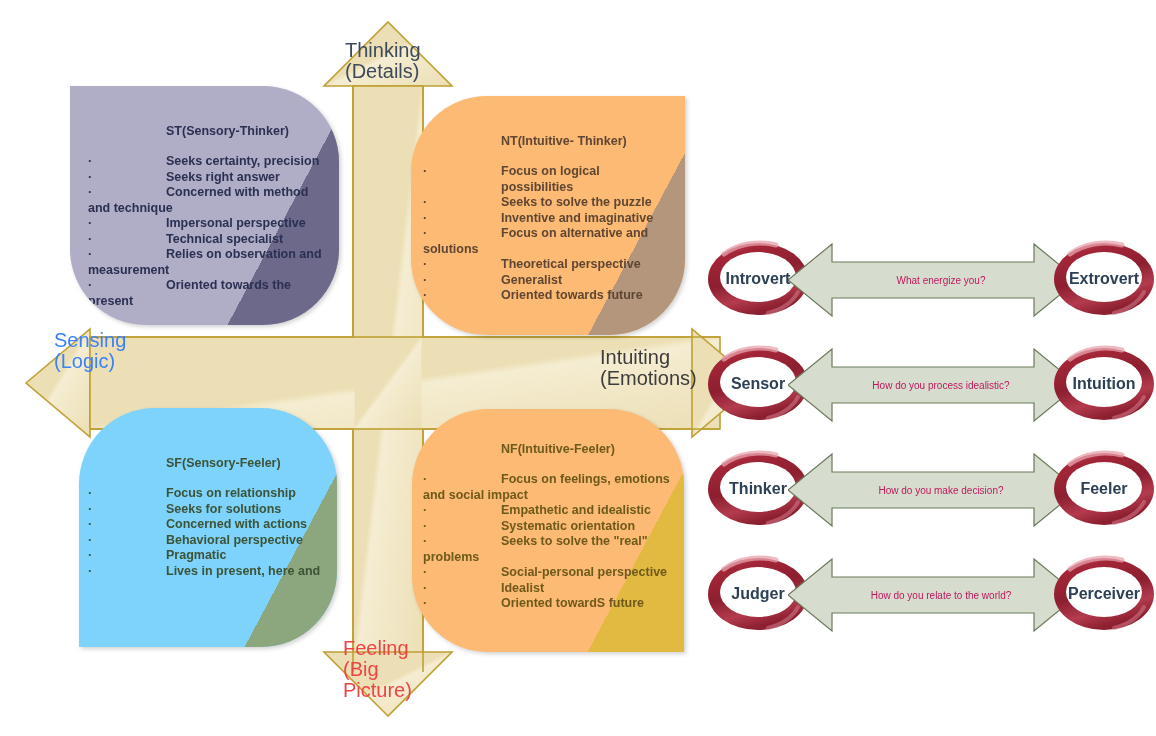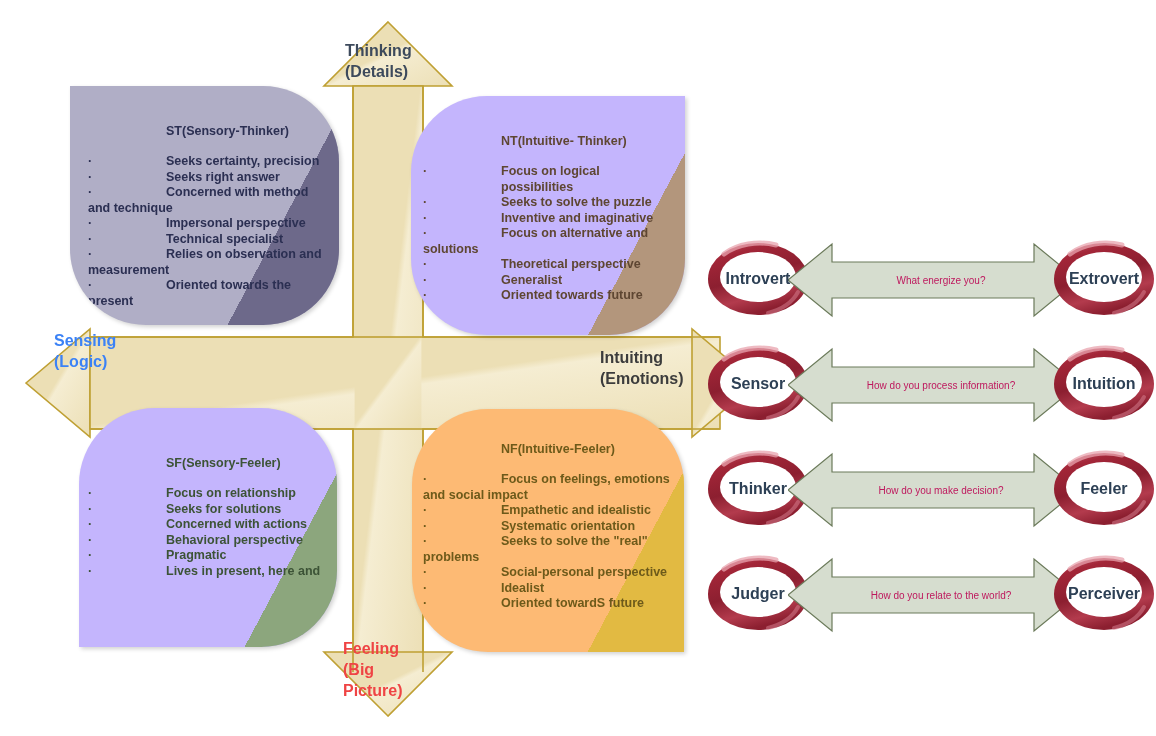--- a/index.html
+++ b/index.html
@@ -10,22 +10,22 @@
     overflow:hidden;
     position:relative;
   }
   .stage{position:absolute;left:0;top:0;width:1156px;height:736px;}
 
   
   .cross-svg{position:absolute;left:0;top:0;width:760px;height:736px;}
 
   .axis-label{
     position:absolute;
-    font-weight:bold;
-    font-size:16px;
+    font-weight:normal;
+    font-size:20px;
     line-height:21px;
     white-space:pre-line;
     letter-spacing:0px;
   }
   #lbl-thinking{left:345px;top:40px;color:#3d4a5c;}
   #lbl-feeling{left:343px;top:638px;color:#ef4444;}
   #lbl-sensing{left:54px;top:330px;color:#3b82f6;}
   #lbl-intuiting{left:600px;top:347px;color:#3c3c3c;}
 
   
@@ -68,37 +68,37 @@
       rgba(176,174,198,0) 10%, rgba(176,174,198,0) 13%,
       rgba(109,105,138,1) 13%, rgba(109,105,138,1) 17.5%,
       rgba(176,174,198,0) 17.5%, rgba(176,174,198,0) 56%,
       rgba(109,105,138,1) 56%, rgba(109,105,138,1) 100%);
   }
   #quad-st .content{color:#2b2f52;}
 
   
   #quad-nt{
     left:411px;top:96px;width:274px;height:239px;
-    background:#c4b5fd;
+    background:#fdba74;
     border-radius:76px 0 76px 76px;
   }
   #quad-nt .band{
     background:linear-gradient(118deg,
       rgba(179,150,124,1) 0%, rgba(179,150,124,1) 9%,
       rgba(207,192,180,0) 9%, rgba(207,192,180,0) 12%,
       rgba(179,150,124,1) 12%, rgba(179,150,124,1) 16.5%,
       rgba(207,192,180,0) 16.5%, rgba(207,192,180,0) 58%,
       rgba(179,150,124,1) 58%, rgba(179,150,124,1) 100%);
   }
   #quad-nt .content{color:#5e4632;}
 
   
   #quad-sf{
     left:79px;top:408px;width:258px;height:239px;
-    background:#c4b5fd;
+    background:#7dd3fc;
     border-radius:76px 76px 76px 0;
   }
   #quad-sf .band{
     background:linear-gradient(118deg,
       rgba(140,166,125,1) 0%, rgba(140,166,125,1) 9%,
       rgba(195,208,189,0) 9%, rgba(195,208,189,0) 12%,
       rgba(140,166,125,1) 12%, rgba(140,166,125,1) 16.5%,
       rgba(195,208,189,0) 16.5%, rgba(195,208,189,0) 58%,
       rgba(140,166,125,1) 58%, rgba(140,166,125,1) 100%);
   }
@@ -409,21 +409,21 @@
       <path d="M18,14 A50,36 0 0,1 70,5" stroke="#e8a3ad" stroke-width="5" fill="none" opacity="0.75" stroke-linecap="round"></path>
       <path d="M92,52 A50,36 0 0,1 62,73" stroke="#d98494" stroke-width="4" fill="none" opacity="0.5" stroke-linecap="round"></path>
     </svg>
       <div class="rlabel">Sensor</div>
     </div>
     <div class="darrow">
       
     <svg width="290" height="84" viewBox="0 0 290 84">
       <polygon points="0,42 44,6 44,24 246,24 246,6 290,42 246,78 246,60 44,60 44,78" fill="#d6ddcf" stroke="#6b7a5a" stroke-width="1.2"></polygon>
     </svg>
-      <div class="qtext">How do you process information?</div>
+      <div class="qtext">How do you process idealistic?</div>
     </div>
     <div class="ring ring-right">
 
     <svg width="104" height="78" viewBox="0 0 104 78">
       <defs>
         <linearGradient id="rgR1" x1="0" y1="0" x2="0.4" y2="1">
           <stop offset="0%" stop-color="#c4566a"></stop>
           <stop offset="22%" stop-color="#a32638"></stop>
           <stop offset="55%" stop-color="#8c1f30"></stop>
           <stop offset="80%" stop-color="#b33b4d"></stop>

